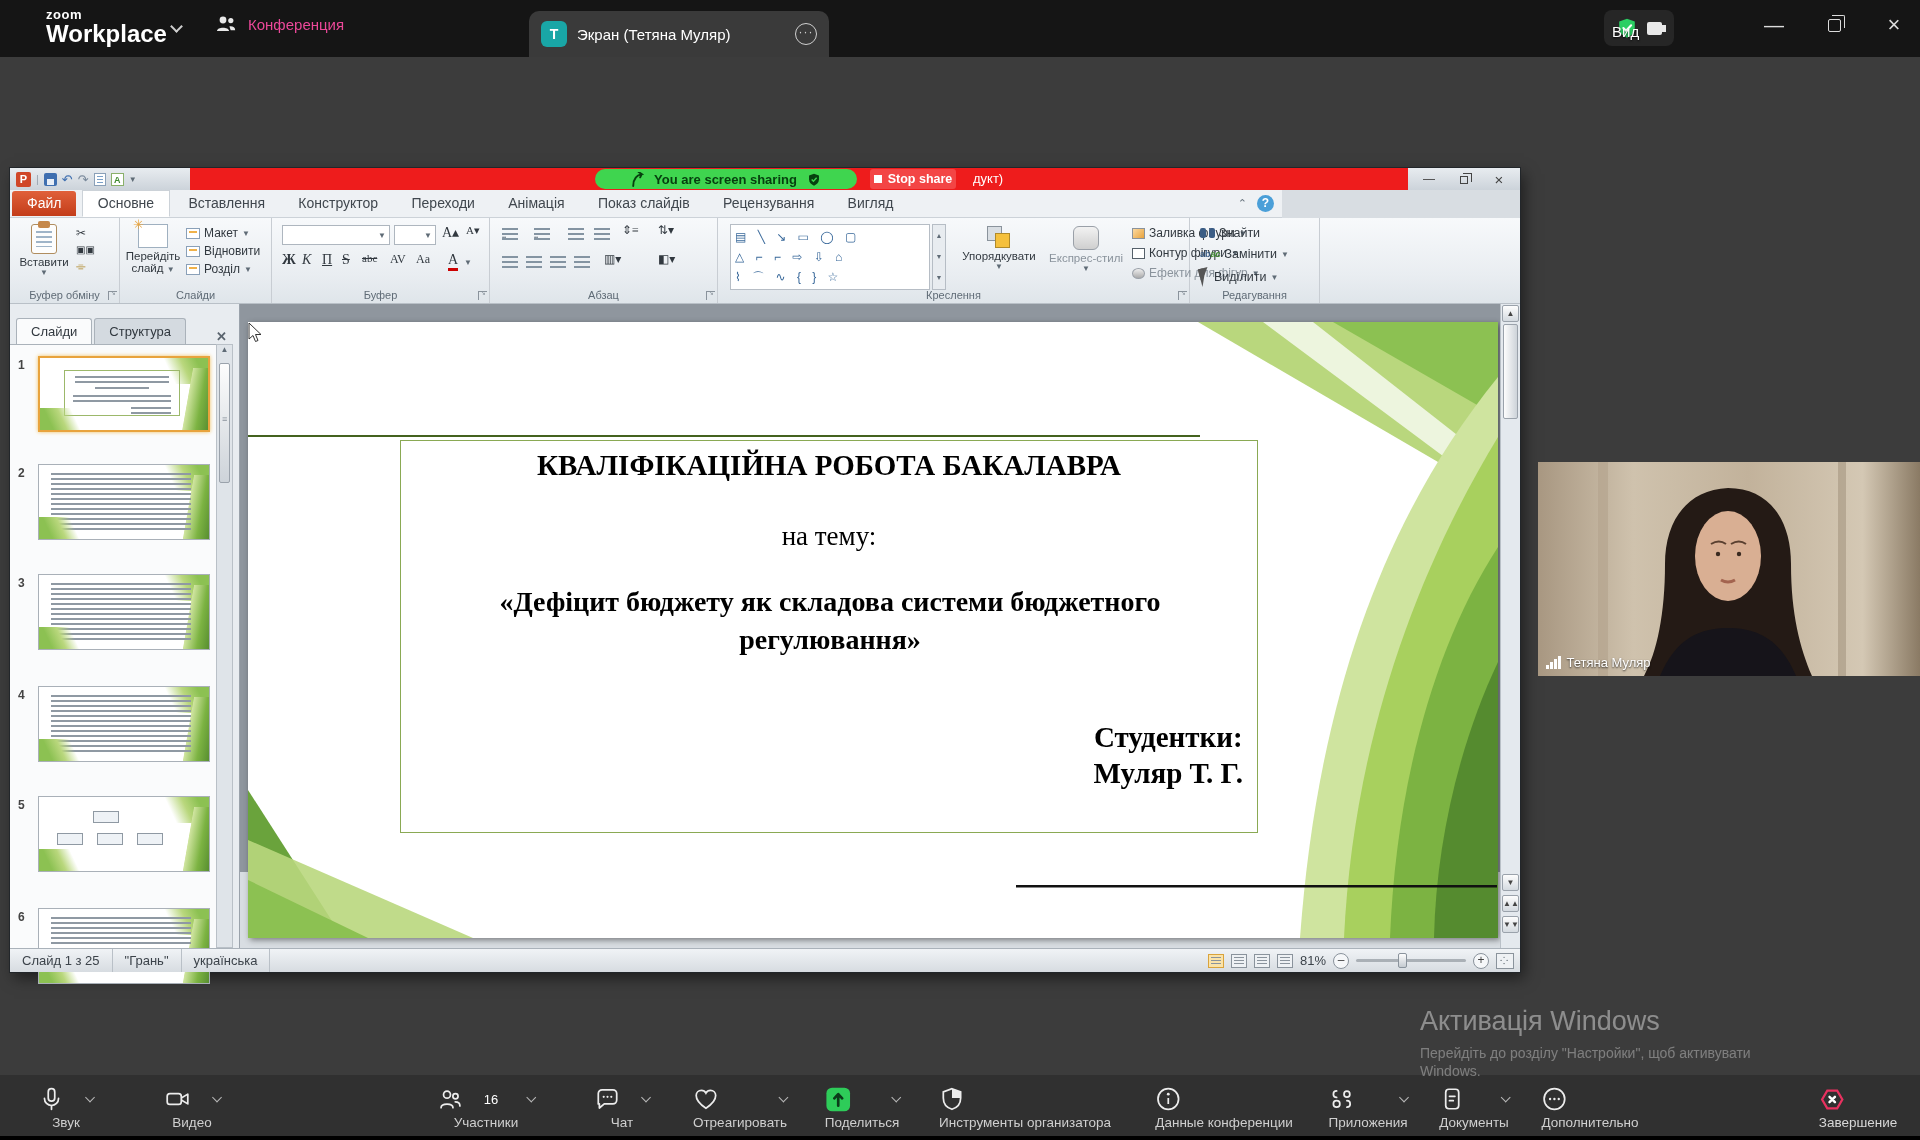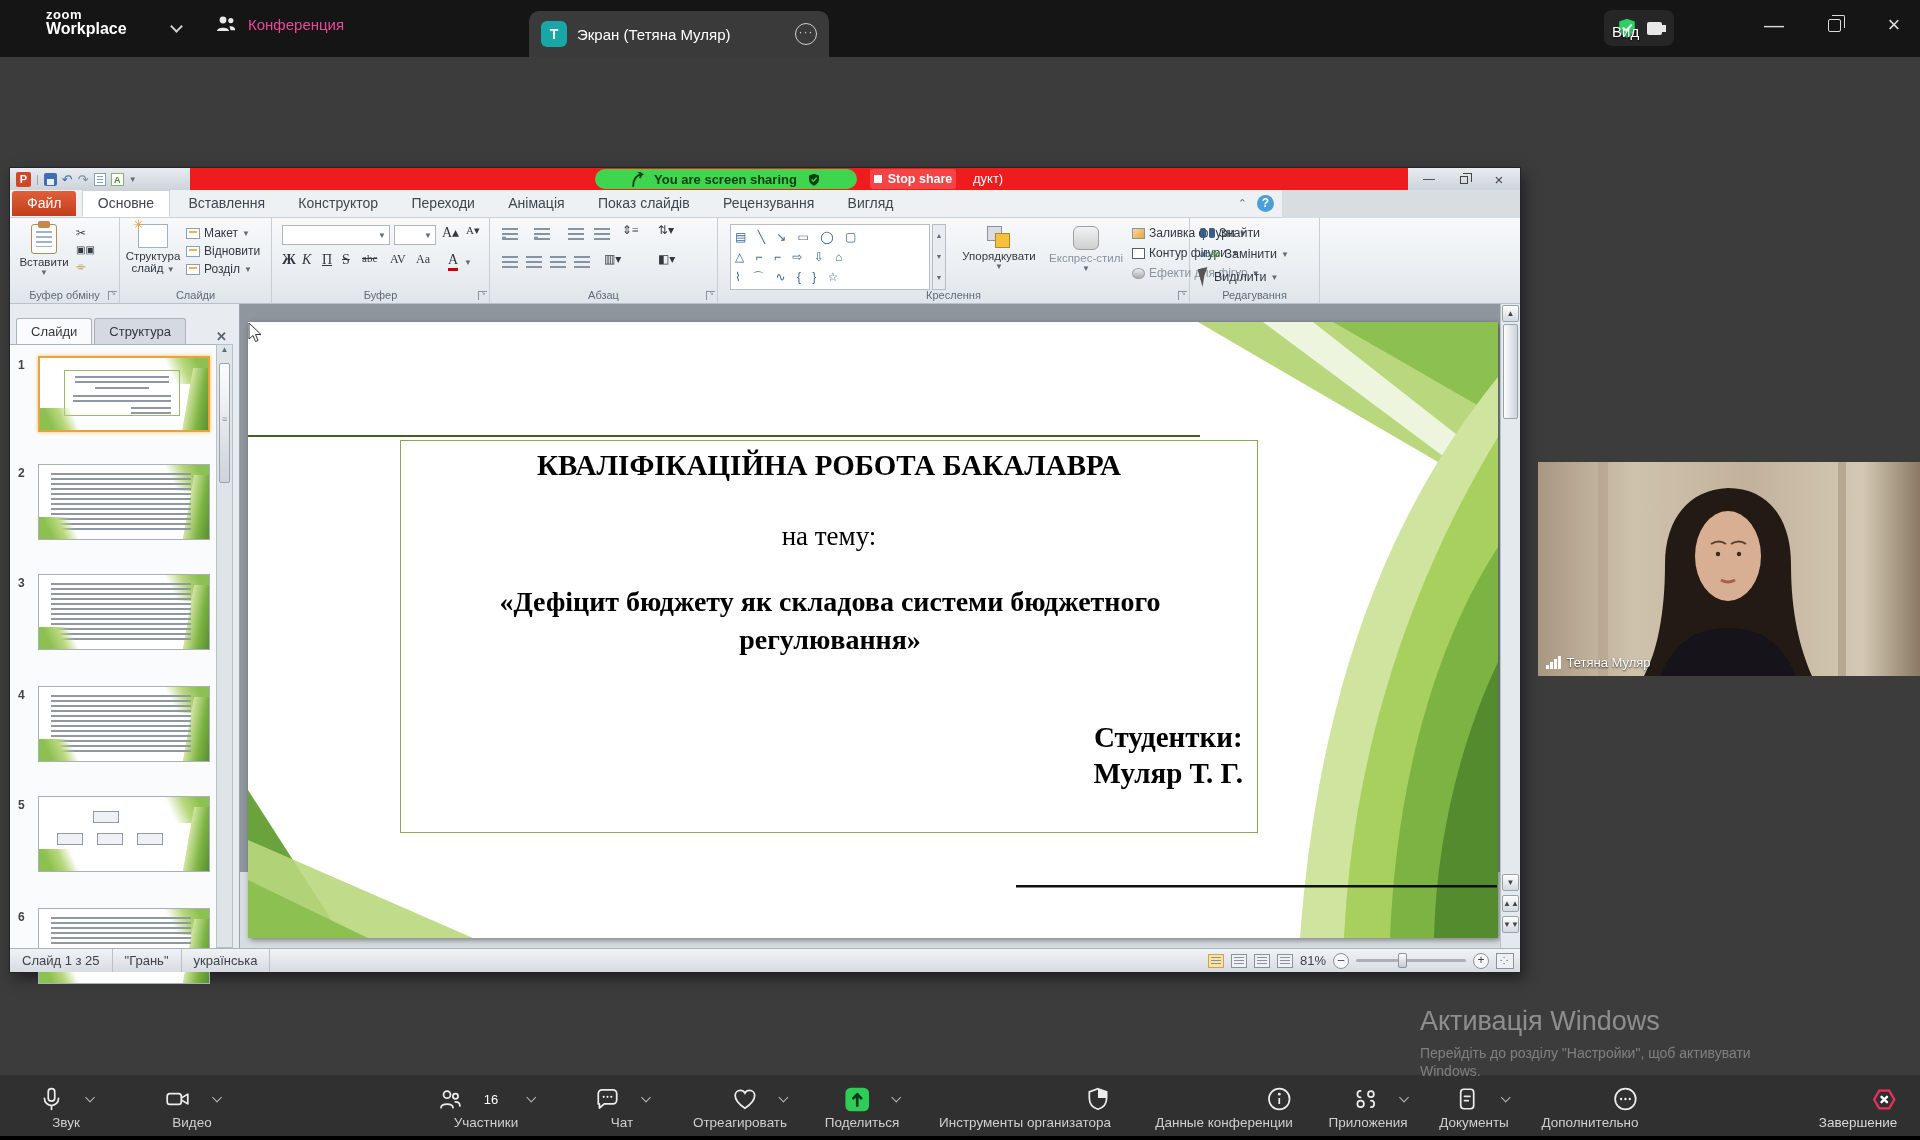--- a/index.html
+++ b/index.html
@@ -4,21 +4,21 @@
 <style>
   * { margin:0; padding:0; box-sizing:border-box; }
   html,body { width:1920px; height:1140px; overflow:hidden; background:#3c3c3c; }
   #screen { position:relative; width:1920px; height:1140px; background:#3c3c3c;
             font-family:"Liberation Sans", sans-serif; }
 
   
   .topbar { position:absolute; left:0; top:0; width:1920px; height:57px; background:#151515; }
   .logo { position:absolute; left:46px; top:7px; color:#fff; }
   .logo .l1 { font-size:13px; font-weight:bold; letter-spacing:.5px; }
-  .logo .l2 { font-size:16px; font-weight:600; margin-top:-2px; }
+  .logo .l2 { font-size:24px; font-weight:600; margin-top:-2px; }
   .chev { display:inline-block; width:9px; height:9px; border-left:2px solid #cfcfcf; border-bottom:2px solid #cfcfcf; transform:rotate(-45deg); }
   .logo-chev { position:absolute; left:172px; top:22px; }
   .tab-meet { position:absolute; left:214px; top:12px; display:flex; align-items:center; gap:10px; color:#ec4899; font-size:15px; }
   .tab-screen { position:absolute; left:529px; top:11px; width:300px; height:46px; background:#3a3a3a; border-radius:10px 10px 0 0; display:flex; align-items:center; padding:0 12px; gap:10px; }
   .tavatar { width:26px; height:26px; border-radius:6px; background:#19a6a6; color:#fff; font-size:14px; font-weight:bold; display:flex; align-items:center; justify-content:center; }
   .tab-screen .tname { color:#fff; font-size:15px; flex:1; }
   .tab-ell { width:22px; height:22px; border:1.5px solid #cfcfcf; border-radius:50%; color:#cfcfcf; font-size:12px; letter-spacing:1px; display:flex; align-items:center; justify-content:center; padding-bottom:4px; }
   .view-pill { position:absolute; left:1604px; top:10px; height:36px; background:#262626; border-radius:8px; display:flex; align-items:center; padding:0 12px; gap:9px; }
   .view-pill .vlabel { color:#fff; font-size:15px; }
   .vicon { position:relative; width:15px; height:13px; background:#e8e8e8; border-radius:2px; }
@@ -151,21 +151,21 @@
   
   .video { position:absolute; left:1538px; top:462px; width:382px; height:214px; background:#b3a28c; overflow:hidden; }
   .vlabel { position:absolute; left:8px; bottom:6px; display:flex; align-items:center; gap:6px; color:#fff; font-size:13px; text-shadow:0 1px 2px rgba(0,0,0,.8); }
   .bars { display:flex; align-items:flex-end; gap:1.5px; }
   .bars i { width:2.5px; background:#fff; display:block; }
 
   
   .toolbar { position:absolute; left:0; top:1075px; width:1920px; height:61px; background:#303030; }
   .bstrip { position:absolute; left:0; top:1136px; width:1920px; height:4px; background:#000; }
   .ti { position:absolute; top:0; height:61px; transform:translateX(-50%); text-align:center; }
-  .ti .irow { position:relative; height:40px; display:flex; align-items:center; justify-content:flex-end; gap:22px; padding-top:8px; }
+  .ti .irow { position:relative; height:40px; display:flex; align-items:center; justify-content:space-between; gap:22px; padding-top:8px; }
   .ti .tlabel { font-size:13.5px; color:#cfcfcf; white-space:nowrap; }
   .ti .chev { width:7px; height:7px; border-color:#b8b8b8; border-width:1.5px; margin-top:-3px; }
   .ti .cnt { color:#fff; font-size:13px; margin-left:-2px; }
   .ti.end .tlabel { color:#d8d8d8; }
 
   
   .watermark { position:absolute; left:1420px; top:1006px; color:rgba(255,255,255,.34); pointer-events:none; z-index:50; }
   .watermark .w1 { font-size:27px; color:rgba(255,255,255,.42); }
   .watermark .w2 { font-size:14px; margin-top:8px; }
 </style>
@@ -278,21 +278,21 @@
           <span style="font-size:10px">▣▣</span>
           <span style="color:#b08a2a">⌯</span>
         </div>
         <div class="glabel">Буфер обміну</div>
         <span class="launcher"></span>
       </div>
 
       <div class="rgroup" style="left:110px;width:152px">
         <div class="bigbtn" style="left:4px;top:6px;width:58px">
           <div class="newslide-icon"></div>
-          <span>Структура слайд</span>
+          <span>Перейдіть слайд</span>
           <span class="dda">▼</span>
         </div>
         <div class="smallcol" style="left:66px;top:8px">
           <span class="srow">
               <span class="mini-slide"></span>
               <span>Макет</span>
               <span class="dda">▼</span>
             </span>
           <span class="srow">
               <span class="mini-slide"></span>

